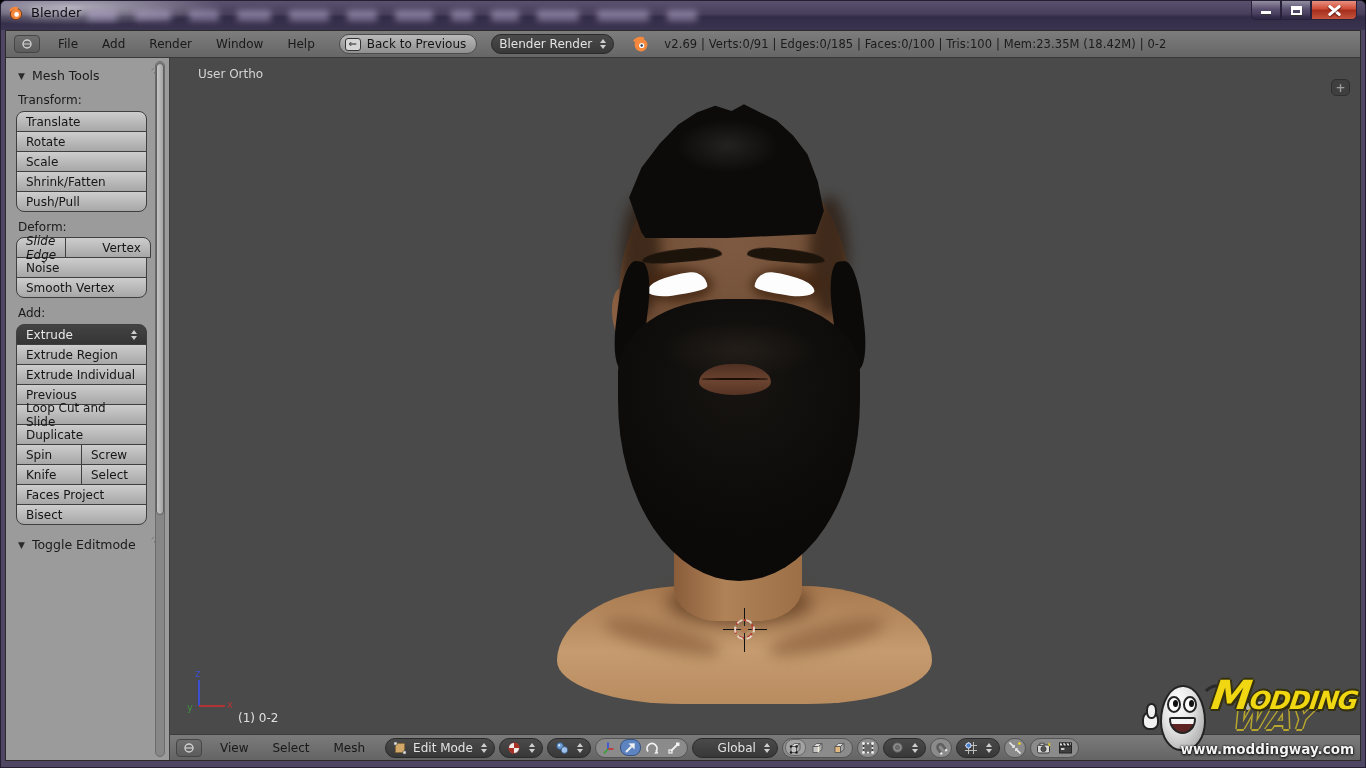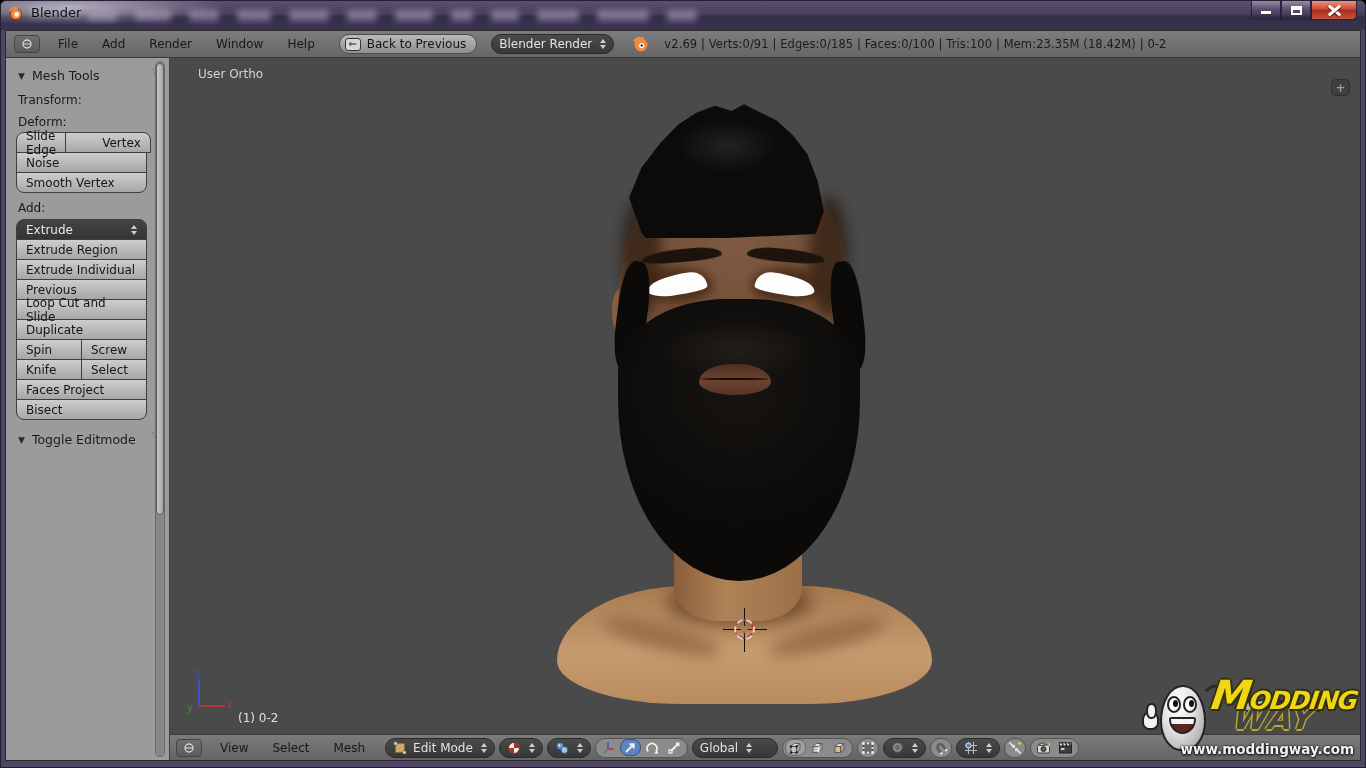--- a/index.html
+++ b/index.html
@@ -71,21 +71,21 @@
   .grip { position:absolute; right:-14px; top:0; width:14px; height:14px; opacity:.8;
           background:repeating-linear-gradient(135deg, transparent 0 3px, #6e6e6e 3px 4px);
           clip-path:polygon(100% 0,100% 100%,0 0); }
   .slabel { font-size:12px; margin:8px 0 4px 2px; }
   .bgroup { margin-bottom:6px; }
   .sbtn { display:flex; align-items:center; height:21px; padding:0 9px; font-size:12px; color:#151515;
           background:linear-gradient(#cdcdcd,#a7a7a7); border:1px solid #3f3f3f; margin-top:-1px; cursor:default; }
   .bgroup > .sbtn:first-child, .bgroup > .srow:first-child .sbtn { margin-top:0; }
   .r-t  { border-radius:8px 8px 0 0; }
   .r-b  { border-radius:0 0 8px 8px; }
-  .r-tl { border-radius:8px 0 0 0; } .r-tr { border-radius:0 8px 0 0;padding-left:36px; }
+  .r-tl { border-radius:8px 0 0 0;font-style:italic; } .r-tr { border-radius:0 8px 0 0;padding-left:36px; }
   .srow { display:flex; margin-top:-1px; }
   .srow .sbtn { flex:1; margin-top:0; }
   .srow .sbtn + .sbtn { margin-left:-1px; }
   .sdd { background:linear-gradient(#434343,#353535); color:#e8e8e8; justify-content:space-between; }
   .shelf-scroll { position:absolute; top:3px; right:4px; bottom:3px; width:10px;
           background:#878787; border:1px solid #6b6b6b; border-radius:5px; }
   .shelf-thumb { position:absolute; top:1px; left:0; width:8px; height:452px;
           background:linear-gradient(90deg,#c6c6c6,#a5a5a5); border:1px solid #5e5e5e; border-radius:5px; }
 
   
@@ -293,20 +293,27 @@
     <div class="main">
 
       <div class="shelf">
         <div class="ptitle">
           <span class="tri">▼</span>
           <span>Mesh Tools</span>
           <span class="grip" style="right:-16px"></span>
         </div>
 
         <div class="slabel">Transform:</div>
+        <div class="bgroup">
+          <div class="sbtn r-t">Translate</div>
+          <div class="sbtn">Rotate</div>
+          <div class="sbtn">Scale</div>
+          <div class="sbtn">Shrink/Fatten</div>
+          <div class="sbtn r-b">Push/Pull</div>
+        </div>
 
         <div class="slabel">Deform:</div>
         <div class="bgroup">
           <div class="srow">
             <div class="sbtn r-tl">Slide Edge</div>
             <div class="sbtn r-tr">Vertex</div>
           </div>
           <div class="sbtn">Noise</div>
           <div class="sbtn r-b">Smooth Vertex</div>
         </div>
@@ -469,21 +476,21 @@
             </div>
             <div class="mbtn">
               <svg class="ic" width="14" height="14" viewBox="0 0 14 14">
                 <line x1="4" y1="10" x2="10" y2="4" stroke="#f2f2f2" stroke-width="1.8"></line>
                 <rect x="9" y="1.5" width="3.5" height="3.5" fill="#f2f2f2"></rect>
                 <rect x="2" y="9" width="3" height="3" fill="none" stroke="#f2f2f2" stroke-width="1.2"></rect>
               </svg>
             </div>
           </div>
 
-          <div class="hdd" style="min-width:86px; justify-content:flex-start;">
+          <div class="hdd" style="min-width:86px; justify-content:flex-end;">
             <span>Global</span>
             <span class="dd-arr">
                 <i class="up"></i>
                 <i class="dn"></i>
               </span>
           </div>
 
           <div class="hgrp">
             <div class="mbtn lit">
               <svg class="ic" width="14" height="14" viewBox="0 0 14 14">

